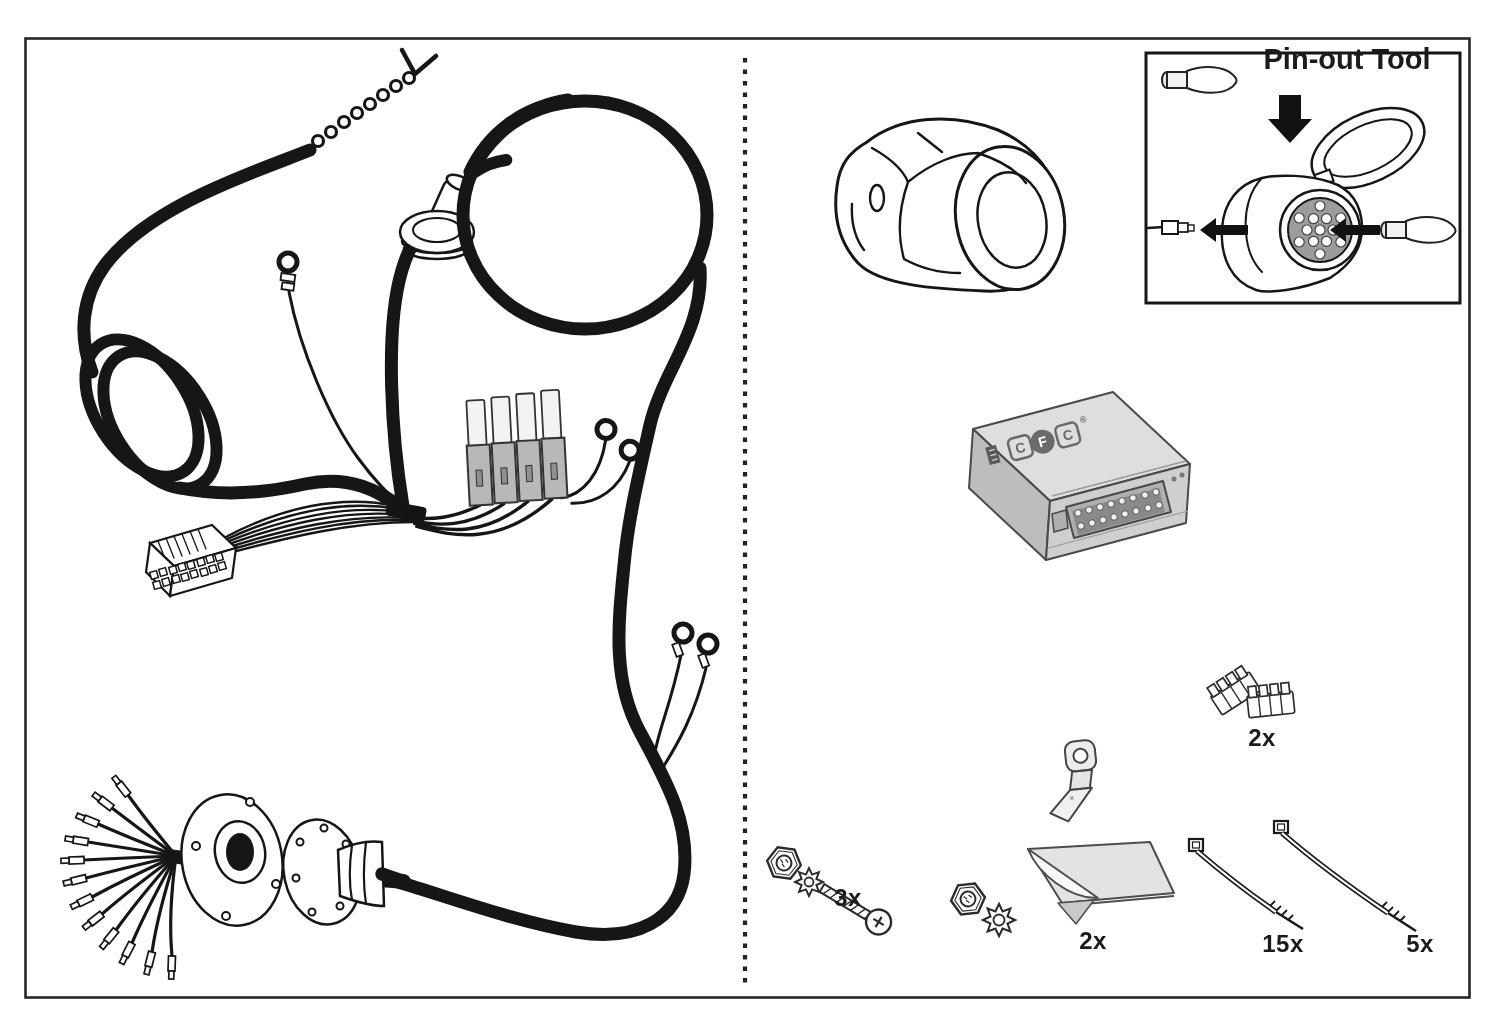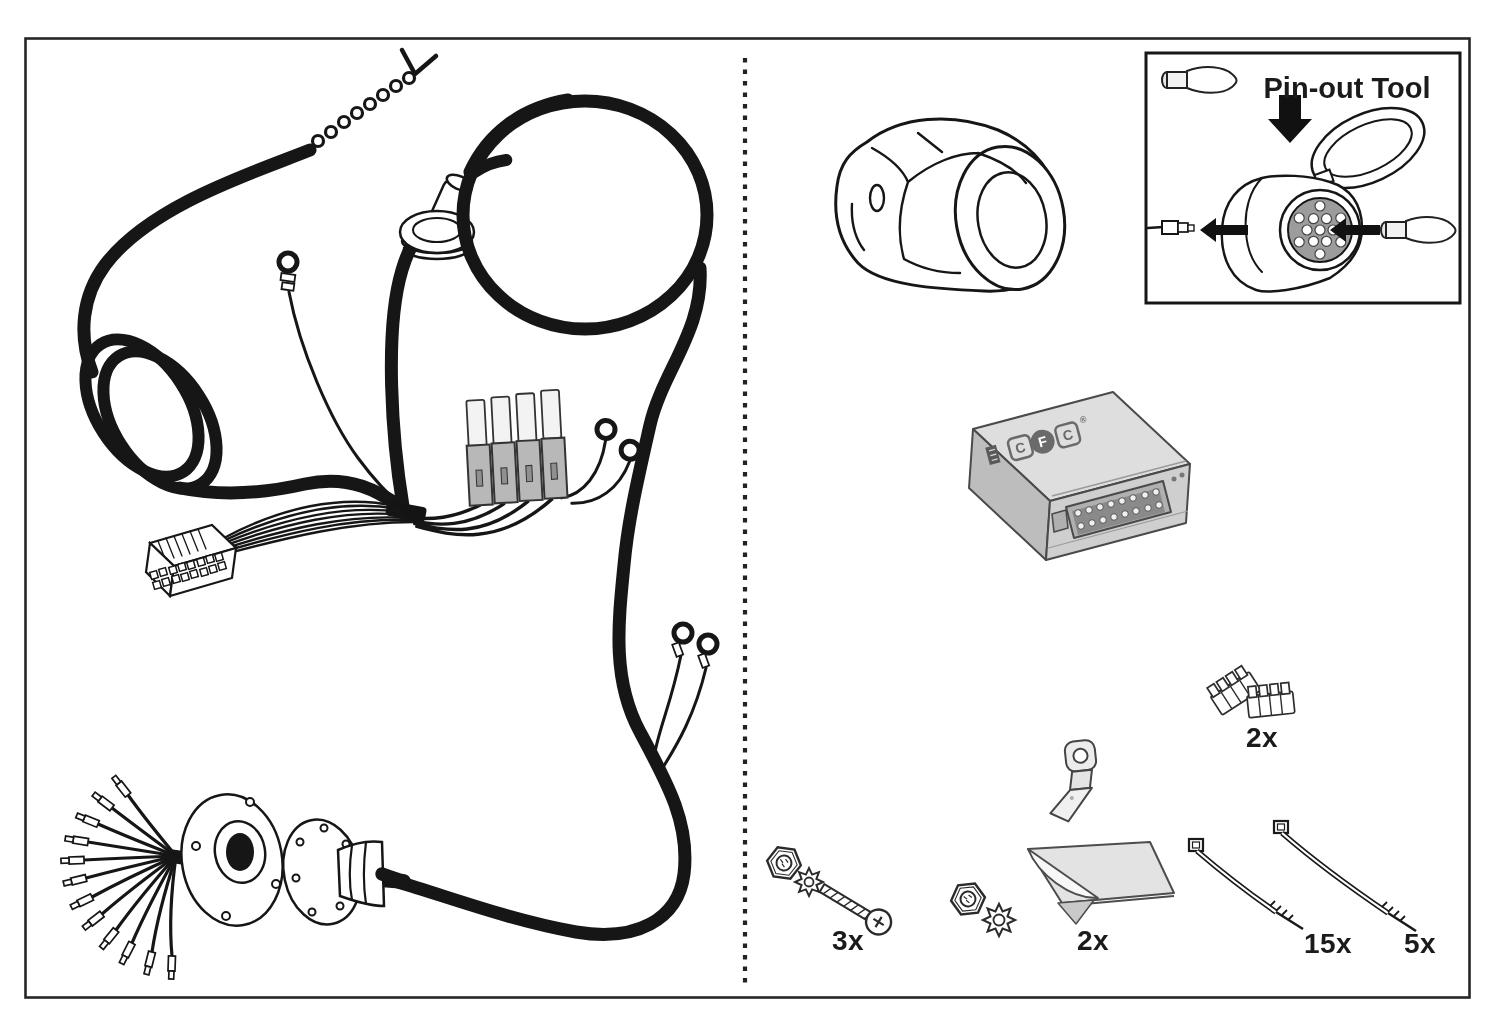--- a/index.html
+++ b/index.html
@@ -1,20 +1,20 @@
 <!DOCTYPE html>
 <html><head>
 <meta charset="utf-8">
 <style>
   html,body{margin:0;padding:0;background:#ffffff;}
   .page{position:relative;width:1488px;height:1016px;background:#ffffff;overflow:hidden;
         font-family:"Liberation Sans",sans-serif;}
   .page svg{position:absolute;left:0;top:0;}
   .label{position:absolute;transform:translate(-50%,-50%);font-weight:bold;color:#1b1b1b;white-space:nowrap;}
-  .qty{font-size:28px;letter-spacing:0.5px;}
+  .qty{font-size:24px;letter-spacing:0.5px;}
   .pinout-title{font-size:29px;}
 </style>
 </head>
 <body>
 
 <div class="page">
 <svg width="1488" height="1016" viewBox="0 0 1488 1016">
   <defs>
     <path id="hex" d="M17,0 L8.5,14.7 L-8.5,14.7 L-17,0 L-8.5,-14.7 L8.5,-14.7 Z"></path>
     <path id="star" d="M14,0 L7.4,3.1 L9.9,9.9 L3.1,7.4 L0,14 L-3.1,7.4 L-9.9,9.9 L-7.4,3.1 L-14,0 L-7.4,-3.1 L-9.9,-9.9 L-3.1,-7.4 L0,-14 L3.1,-7.4 L9.9,-9.9 L7.4,-3.1 Z"></path>
@@ -414,19 +414,19 @@
   <g fill="none" stroke="#1a1a1a">
     <rect x="1274" y="821" width="14" height="12" fill="#fff" stroke-width="2.2"></rect>
     <rect x="1277.5" y="824" width="7" height="6" fill="#fff" stroke-width="1.2"></rect>
     <path d="M1282,833 C1320,866 1360,894 1388,913" stroke-width="5.5"></path>
     <path d="M1282,833 C1320,866 1360,894 1388,913" stroke="#ffffff" stroke-width="2.2"></path>
     <path d="M1382,907 l5,-5 M1388,912 l5,-5 M1394,916 l5,-5 M1400,921 l5,-5" stroke-width="1.8"></path>
     <path d="M1388,913 L1416,931" stroke-width="2.6"></path>
   </g>
 </svg>
 
-<div class="label pinout-title" style="left:1347px;top:88px;">Pin-out Tool</div>
+<div class="label pinout-title" style="left:1347px;top:59px;">Pin-out Tool</div>
 <div class="label qty" style="left:1262px;top:738px;">2x</div>
-<div class="label qty" style="left:848px;top:941px;">3x</div>
+<div class="label qty" style="left:848px;top:898px;">3x</div>
 <div class="label qty" style="left:1093px;top:941px;">2x</div>
-<div class="label qty" style="left:1283px;top:944px;margin-left:45px;">15x</div>
+<div class="label qty" style="left:1283px;top:944px;">15x</div>
 <div class="label qty" style="left:1380px;top:944px;margin-left:40px;">5x</div>
 </div>
 
 </body></html>

